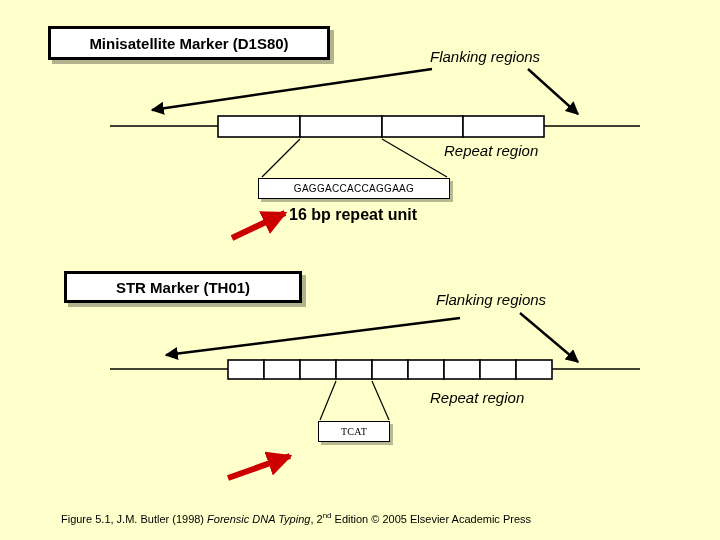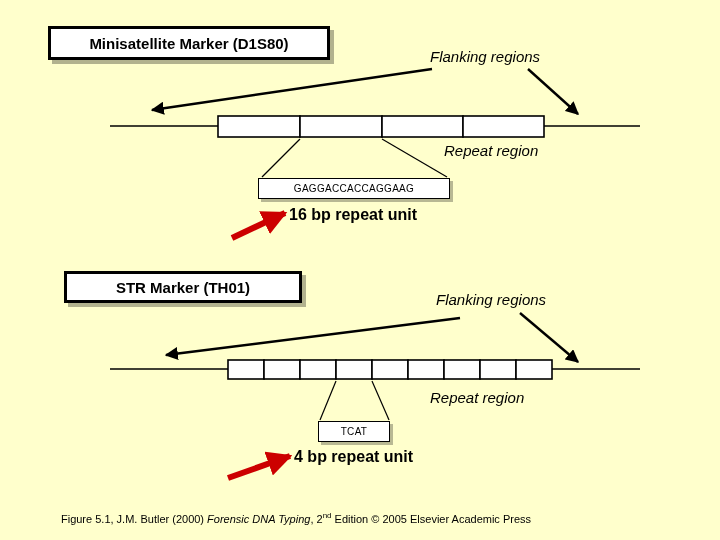--- a/index.html
+++ b/index.html
@@ -60,21 +60,21 @@
     display: flex;
     align-items: center;
     justify-content: center;
     box-sizing: border-box;
     font-size: 10px;
     color: #000000;
     white-space: nowrap;
     letter-spacing: 0.3px;
   }
   #d1s80-seq-box { left: 258px; top: 178px; width: 192px; height: 21px; }
-  #th01-seq-box  { left: 318px; top: 421px; width: 72px;  height: 21px; }
+  #th01-seq-box  { left: 318px; top: 421px; width: 72px;  height: 21px; font-family: Liberation Serif, serif; }
 
   
   .italic-label {
     position: absolute;
     font-style: italic;
     font-size: 15px;
     color: #000000;
     white-space: nowrap;
   }
   #flank-label-1  { left: 430px; top: 48px; }
@@ -199,21 +199,18 @@
 
 
   <div class="italic-label" id="flank-label-2">Flanking regions</div>
 
   <div class="italic-label" id="repeat-label-2">Repeat region</div>
 
   <div class="seq-box" id="th01-seq-box">
     <span>TCAT</span>
   </div>
 
-  <div class="unit-caption" id="unit-caption-2">
-    <span class="num">4</span><span> bp repeat unit</span>
-  </div>
 
   <div id="footer-credit">
-    <span>Figure 5.1, J.M. Butler (2000) </span><span class="it">Forensic DNA Typing</span><span>, 2</span><sup>nd</sup><span> Edition © 2005 Elsevier Academic Press</span>
+    <span>Figure 5.1, J.M. Butler (1998) </span><span class="it">Forensic DNA Typing</span><span>, 2</span><sup>nd</sup><span> Edition © 2005 Elsevier Academic Press</span>
   </div>
 
 </div>
 
 </body></html>

